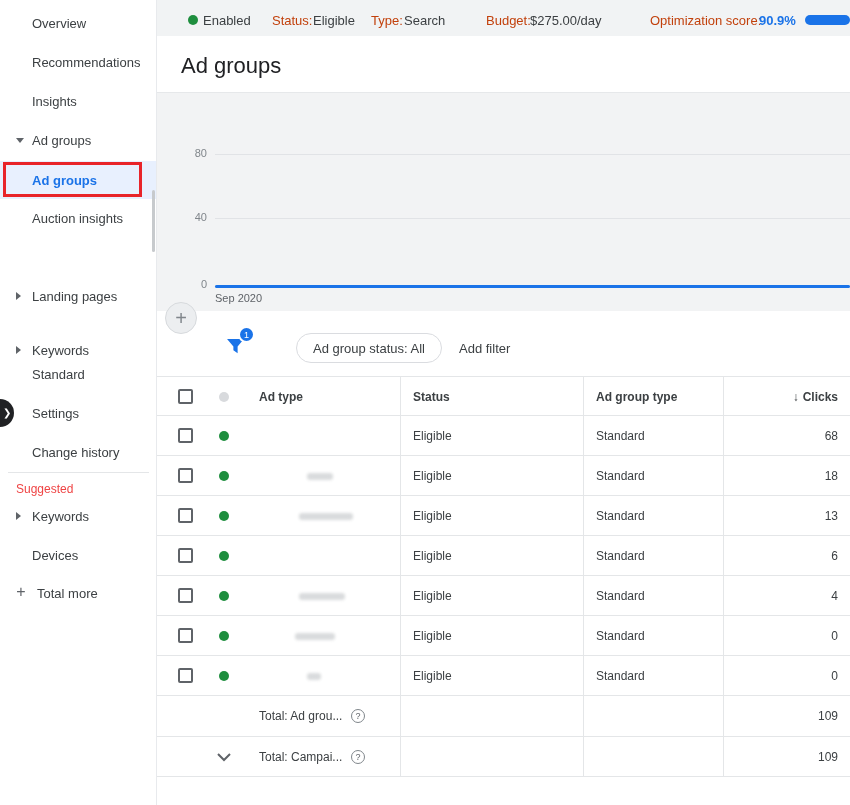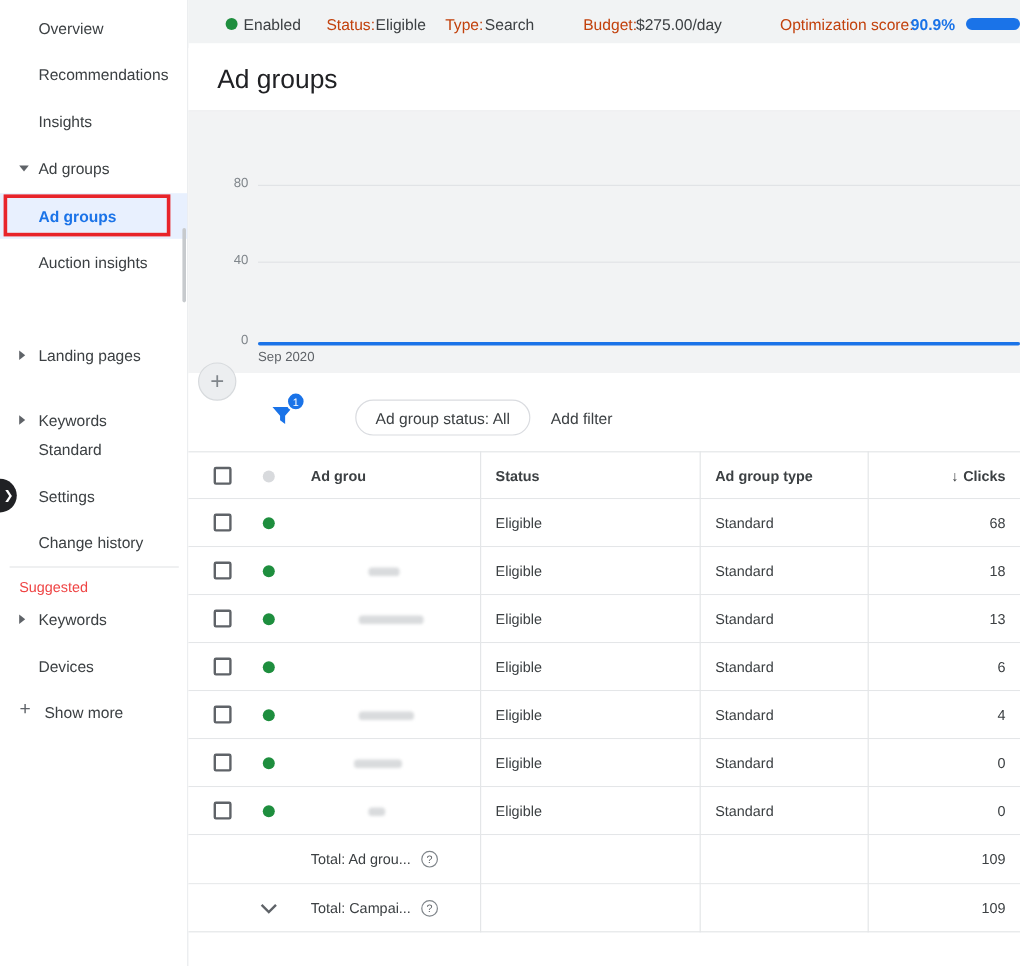--- a/index.html
+++ b/index.html
@@ -125,21 +125,21 @@
     <div class="section-label" style="top:479px">Suggested</div>
     <div class="nav-item" style="top:497px">
       <span class="caret caret-right"></span>
       <span class="nav-label">Keywords</span>
     </div>
     <div class="nav-item" style="top:536px">
       <span class="nav-label">Devices</span>
     </div>
     <div class="nav-item show-more" style="top:574px">
       <span class="nav-plus">+</span>
-      <span class="nav-label">Show more</span>
+      <span class="nav-label">Total more</span>
     </div>
     <div class="scroll-thumb"></div>
     <div class="annotation-box"></div>
   </div>
 
   <div class="collapse-btn">
     <span>❯</span>
   </div>
 
   <div class="topbar">
@@ -179,21 +179,21 @@
       <path d="M1 2 L17 2 L11 9 L11 15.5 L7 12.5 L7 9 Z" fill="#1a73e8"></path>
     </svg>
     <span class="badge">1</span>
     <span class="chip">Ad group status: All</span>
     <span class="add-filter">Add filter</span>
   </div>
 
   <div class="t-row t-head" style="top:376px">
     <input type="checkbox" class="cbx" style="">
     <span class="dot gray"></span>
-    <span class="cell name hd">Ad grou</span>
+    <span class="cell name hd">Ad type</span>
     <span class="cell status hd">Status</span>
     <span class="cell type hd">Ad group type</span>
     <span class="clicks-head hd">
       <span>↓</span>
       <span>Clicks</span>
     </span>
   </div>
 
   <div class="t-row" style="top:416px">
     <input type="checkbox" class="cbx" style="">

